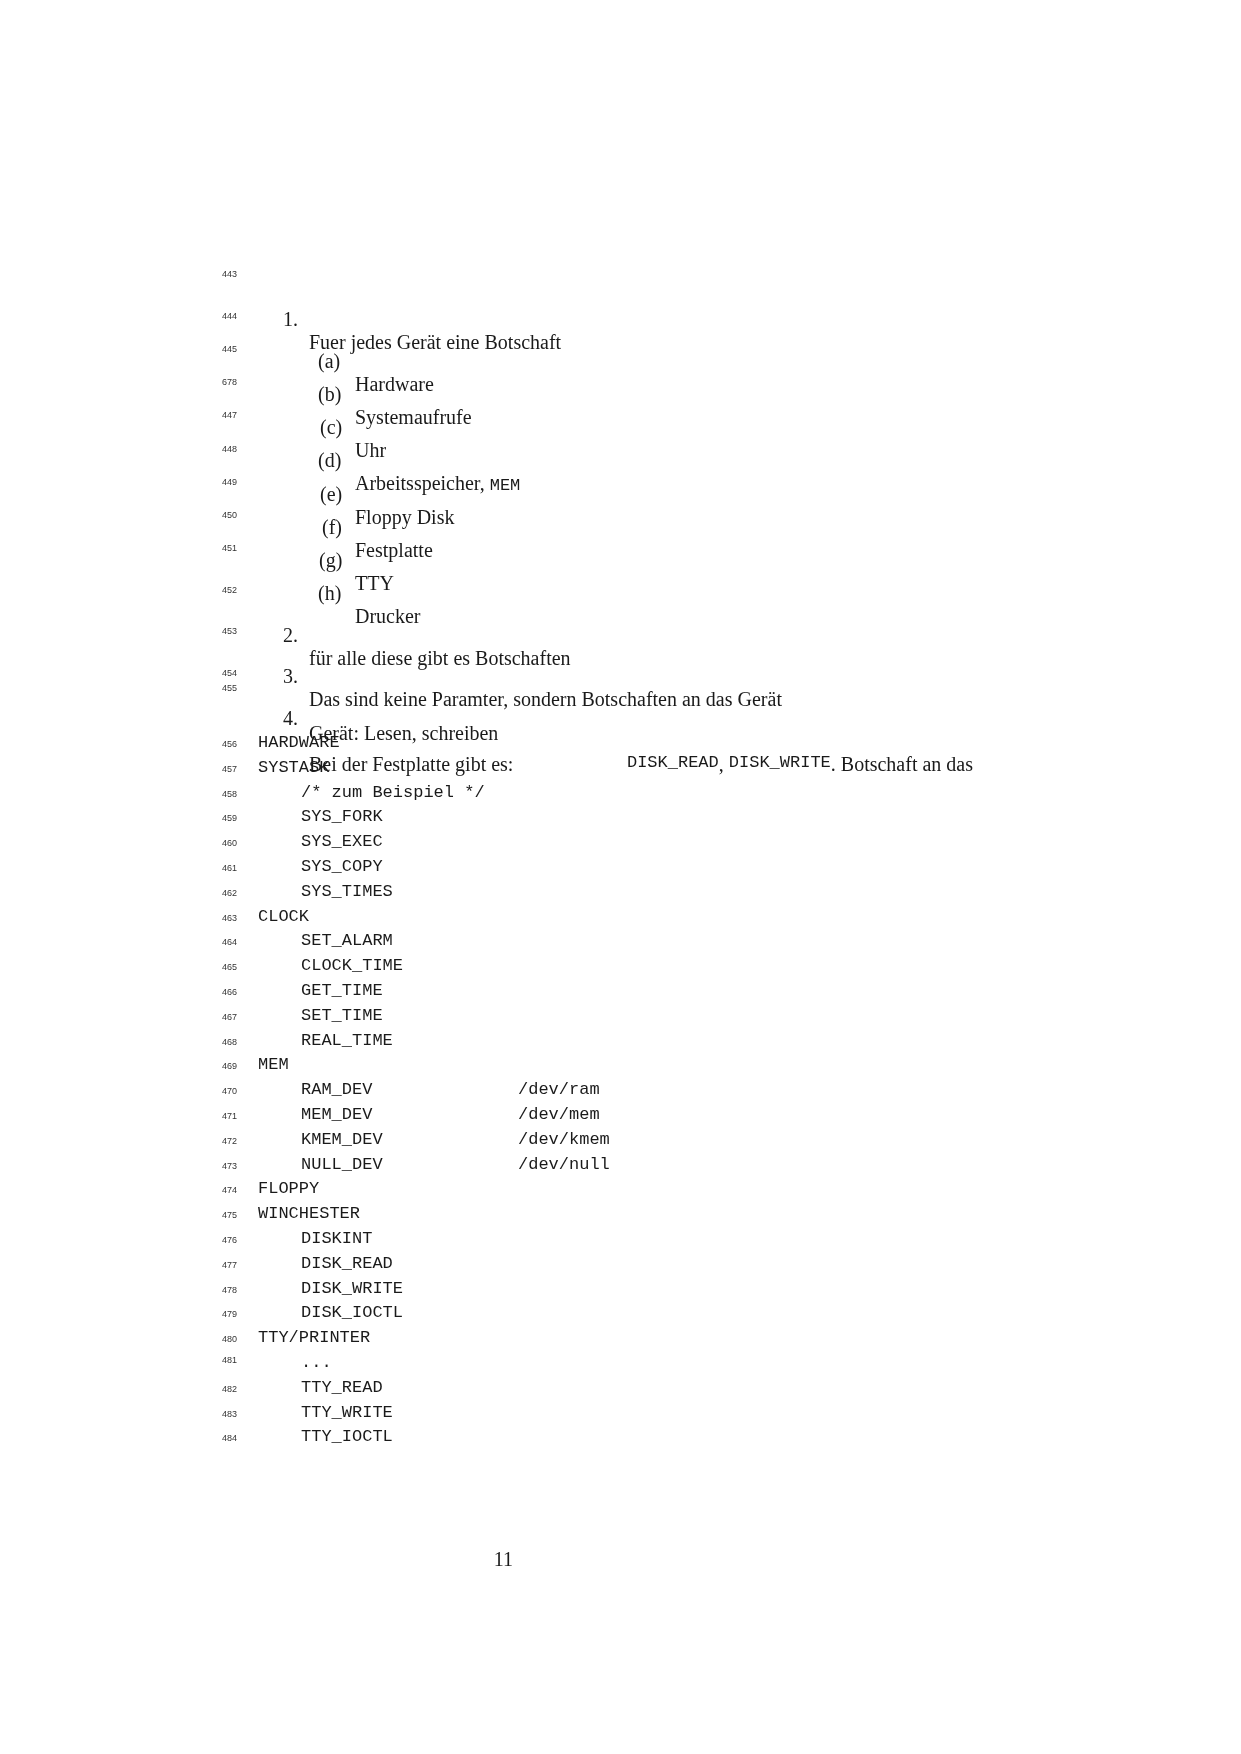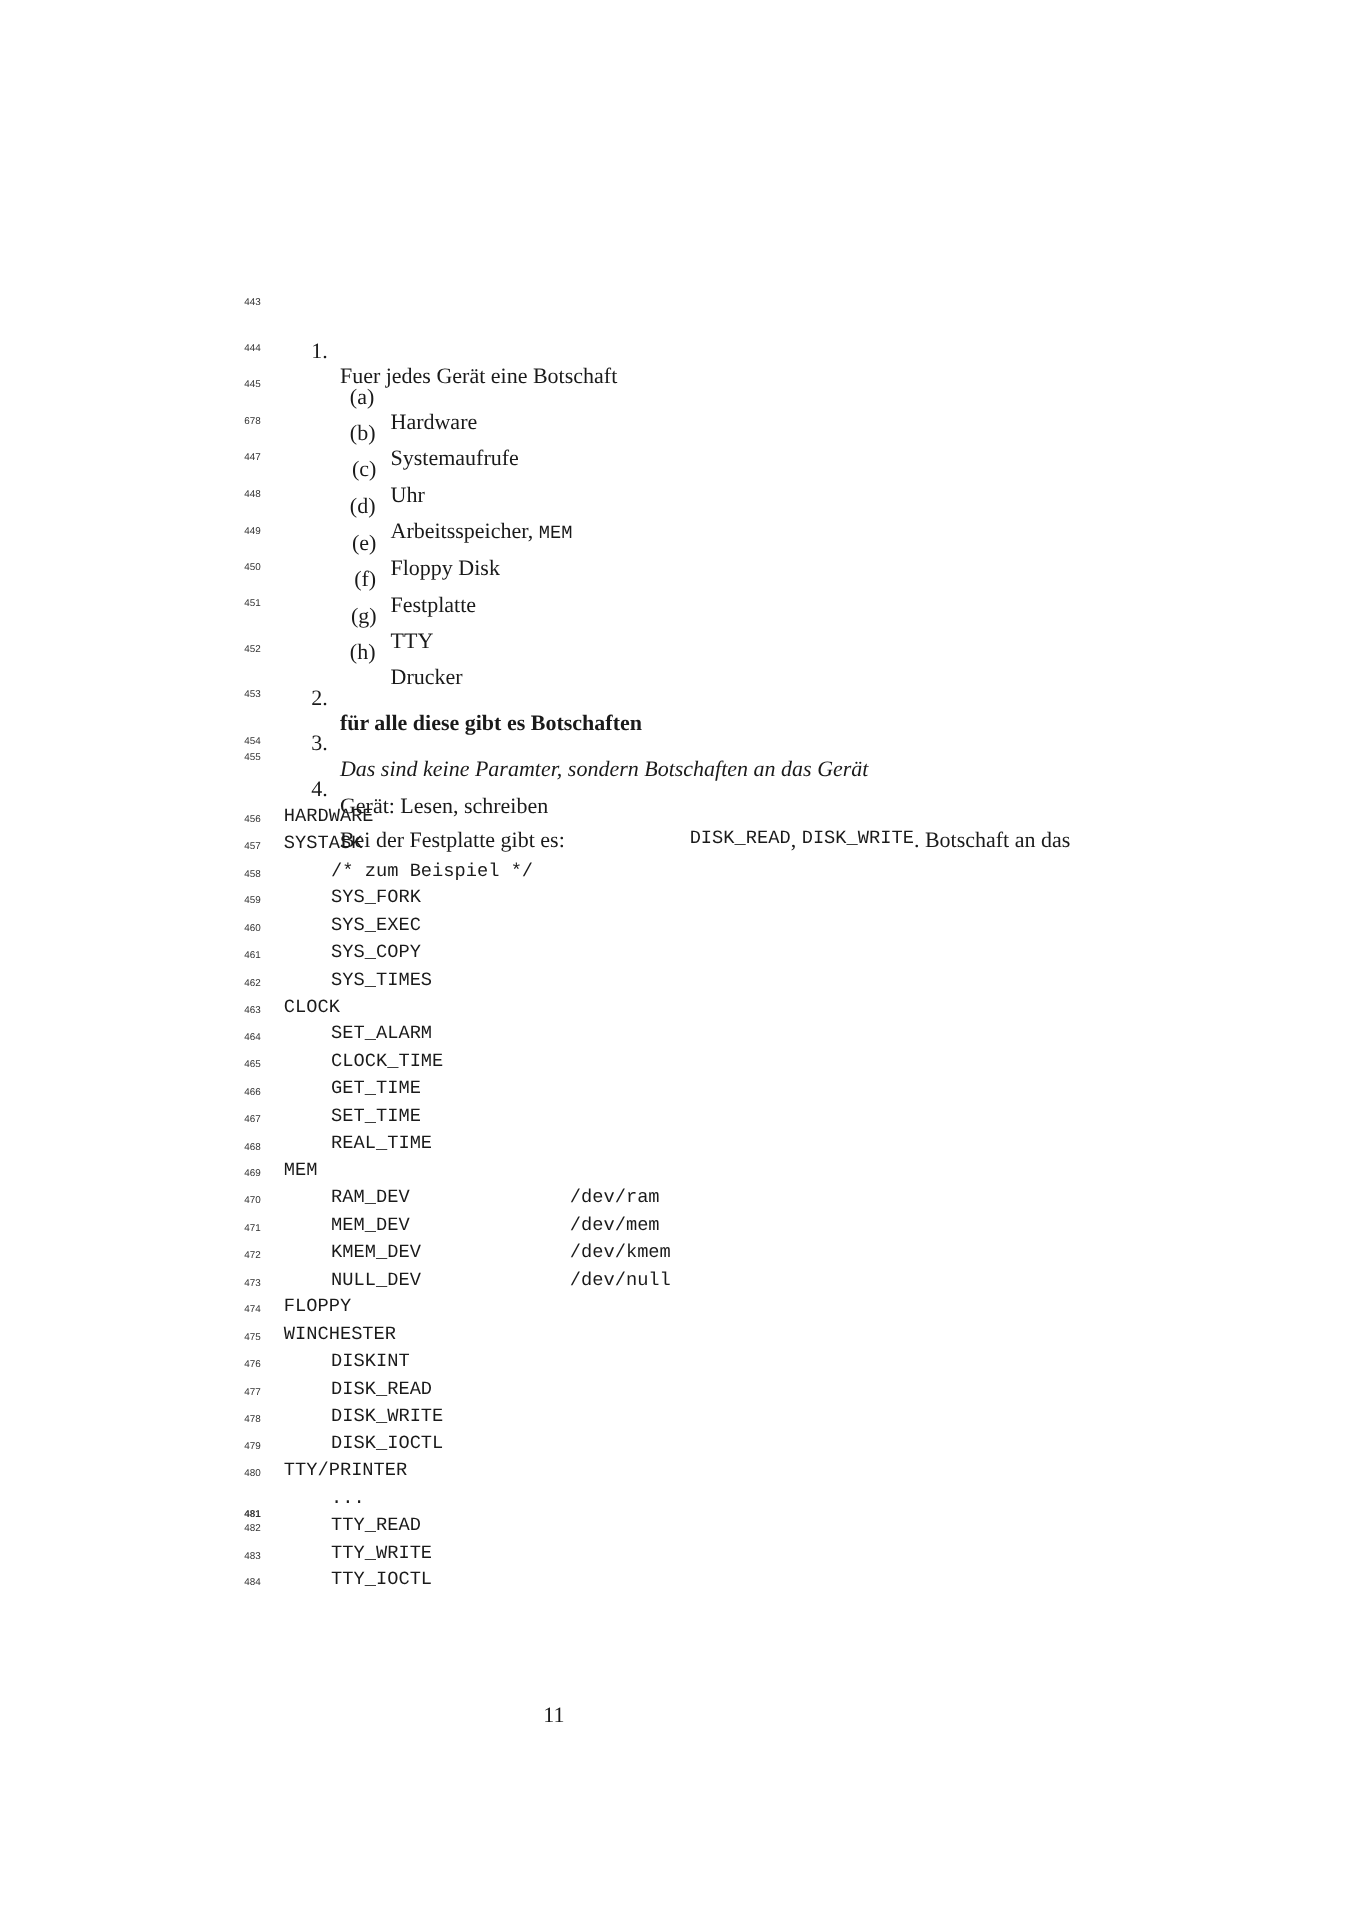--- a/index.html
+++ b/index.html
@@ -61,27 +61,27 @@
   </div>
   <div class="line serif" style="top:536px;">
     <span class="lno" style="top:7px;">451</span>
     <span class="txt" style="left:318px;">(h)</span>
     <span class="txt" style="left:355px;">Drucker</span>
   </div>
 
   <div class="line serif" style="top:578px;">
     <span class="lno" style="top:7px;">452</span>
     <span class="txt" style="left:283px;">2.</span>
-    <span class="txt" style="left:309px;font-weight:bold;">für alle diese gibt es Botschaften</span>
+    <span class="txt" style="left:309px;">für alle diese gibt es Botschaften</span>
   </div>
 
   <div class="line serif" style="top:619px;">
     <span class="lno" style="top:7px;">453</span>
     <span class="txt" style="left:283px;">3.</span>
-    <span class="txt" style="left:309px;font-style:italic;">Das sind keine Paramter, sondern Botschaften an das Gerät</span>
+    <span class="txt" style="left:309px;">Das sind keine Paramter, sondern Botschaften an das Gerät</span>
   </div>
 
   <div class="line serif" style="top:661px;">
     <span class="lno" style="top:7px;">454</span>
     <span class="txt" style="left:283px;">4.</span>
     <span class="txt" style="left:309px; width:664px; display:flex; justify-content:space-between;">
       <span>Bei der Festplatte gibt es: </span>
       <span style="display:flex;"><span class="tt">DISK_READ</span><span>, </span><span class="tt">DISK_WRITE</span><span>. Botschaft an das</span></span>
     </span>
   </div>
@@ -109,20 +109,20 @@
       <div class="line mono" style="top: 1105px;"><span class="lno" style="top: 6px;">471</span><span class="txt" style="left: 301px;">MEM_DEV</span><span class="txt" style="left: 518px;">/dev/mem</span></div>
       <div class="line mono" style="top: 1129.8px;"><span class="lno" style="top: 6px;">472</span><span class="txt" style="left: 301px;">KMEM_DEV</span><span class="txt" style="left: 518px;">/dev/kmem</span></div>
       <div class="line mono" style="top: 1154.6px;"><span class="lno" style="top: 6px;">473</span><span class="txt" style="left: 301px;">NULL_DEV</span><span class="txt" style="left: 518px;">/dev/null</span></div>
       <div class="line mono" style="top: 1179.4px;"><span class="lno" style="top: 6px;">474</span><span class="txt" style="left: 258px;">FLOPPY</span></div>
       <div class="line mono" style="top: 1204.2px;"><span class="lno" style="top: 6px;">475</span><span class="txt" style="left: 258px;">WINCHESTER</span></div>
       <div class="line mono" style="top: 1229px;"><span class="lno" style="top: 6px;">476</span><span class="txt" style="left: 301px;">DISKINT</span></div>
       <div class="line mono" style="top: 1253.8px;"><span class="lno" style="top: 6px;">477</span><span class="txt" style="left: 301px;">DISK_READ</span></div>
       <div class="line mono" style="top: 1278.6px;"><span class="lno" style="top: 6px;">478</span><span class="txt" style="left: 301px;">DISK_WRITE</span></div>
       <div class="line mono" style="top: 1303.4px;"><span class="lno" style="top: 6px;">479</span><span class="txt" style="left: 301px;">DISK_IOCTL</span></div>
       <div class="line mono" style="top: 1328.2px;"><span class="lno" style="top: 6px;">480</span><span class="txt" style="left: 258px;">TTY/PRINTER</span></div>
-      <div class="line mono" style="top: 1353px;"><span class="lno" style="top: 18px; font-weight: bold;">481</span><span class="txt" style="left: 301px;">...</span></div>
+      <div class="line mono" style="top: 1353px;"><span class="lno" style="top: 2px;">481</span><span class="txt" style="left: 301px;">...</span></div>
       <div class="line mono" style="top: 1377.8px;"><span class="lno" style="top: 6px;">482</span><span class="txt" style="left: 301px;">TTY_READ</span></div>
       <div class="line mono" style="top: 1402.6px;"><span class="lno" style="top: 6px;">483</span><span class="txt" style="left: 301px;">TTY_WRITE</span></div>
       <div class="line mono" style="top: 1427.4px;"><span class="lno" style="top: 6px;">484</span><span class="txt" style="left: 301px;">TTY_IOCTL</span></div>
     </div>
 
   <div class="pagenum">11</div>
 </div>
 
 </body></html>

